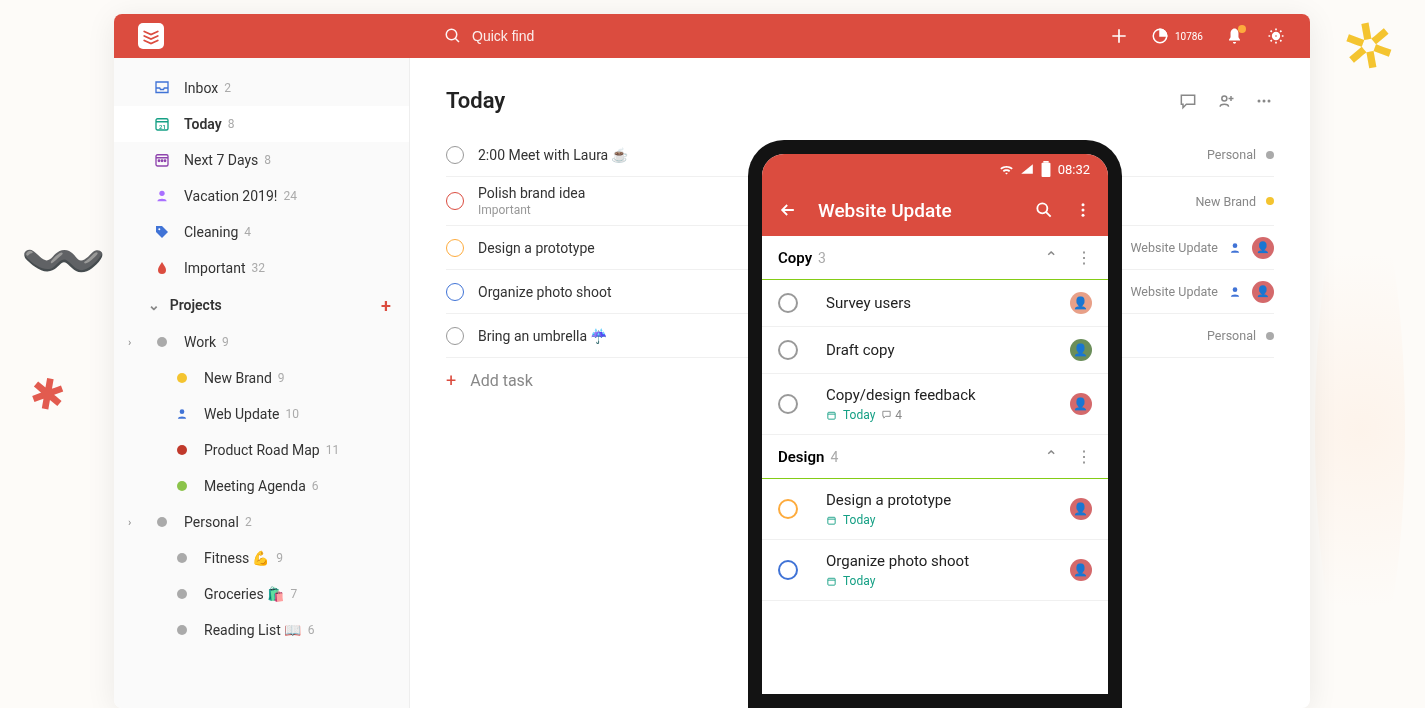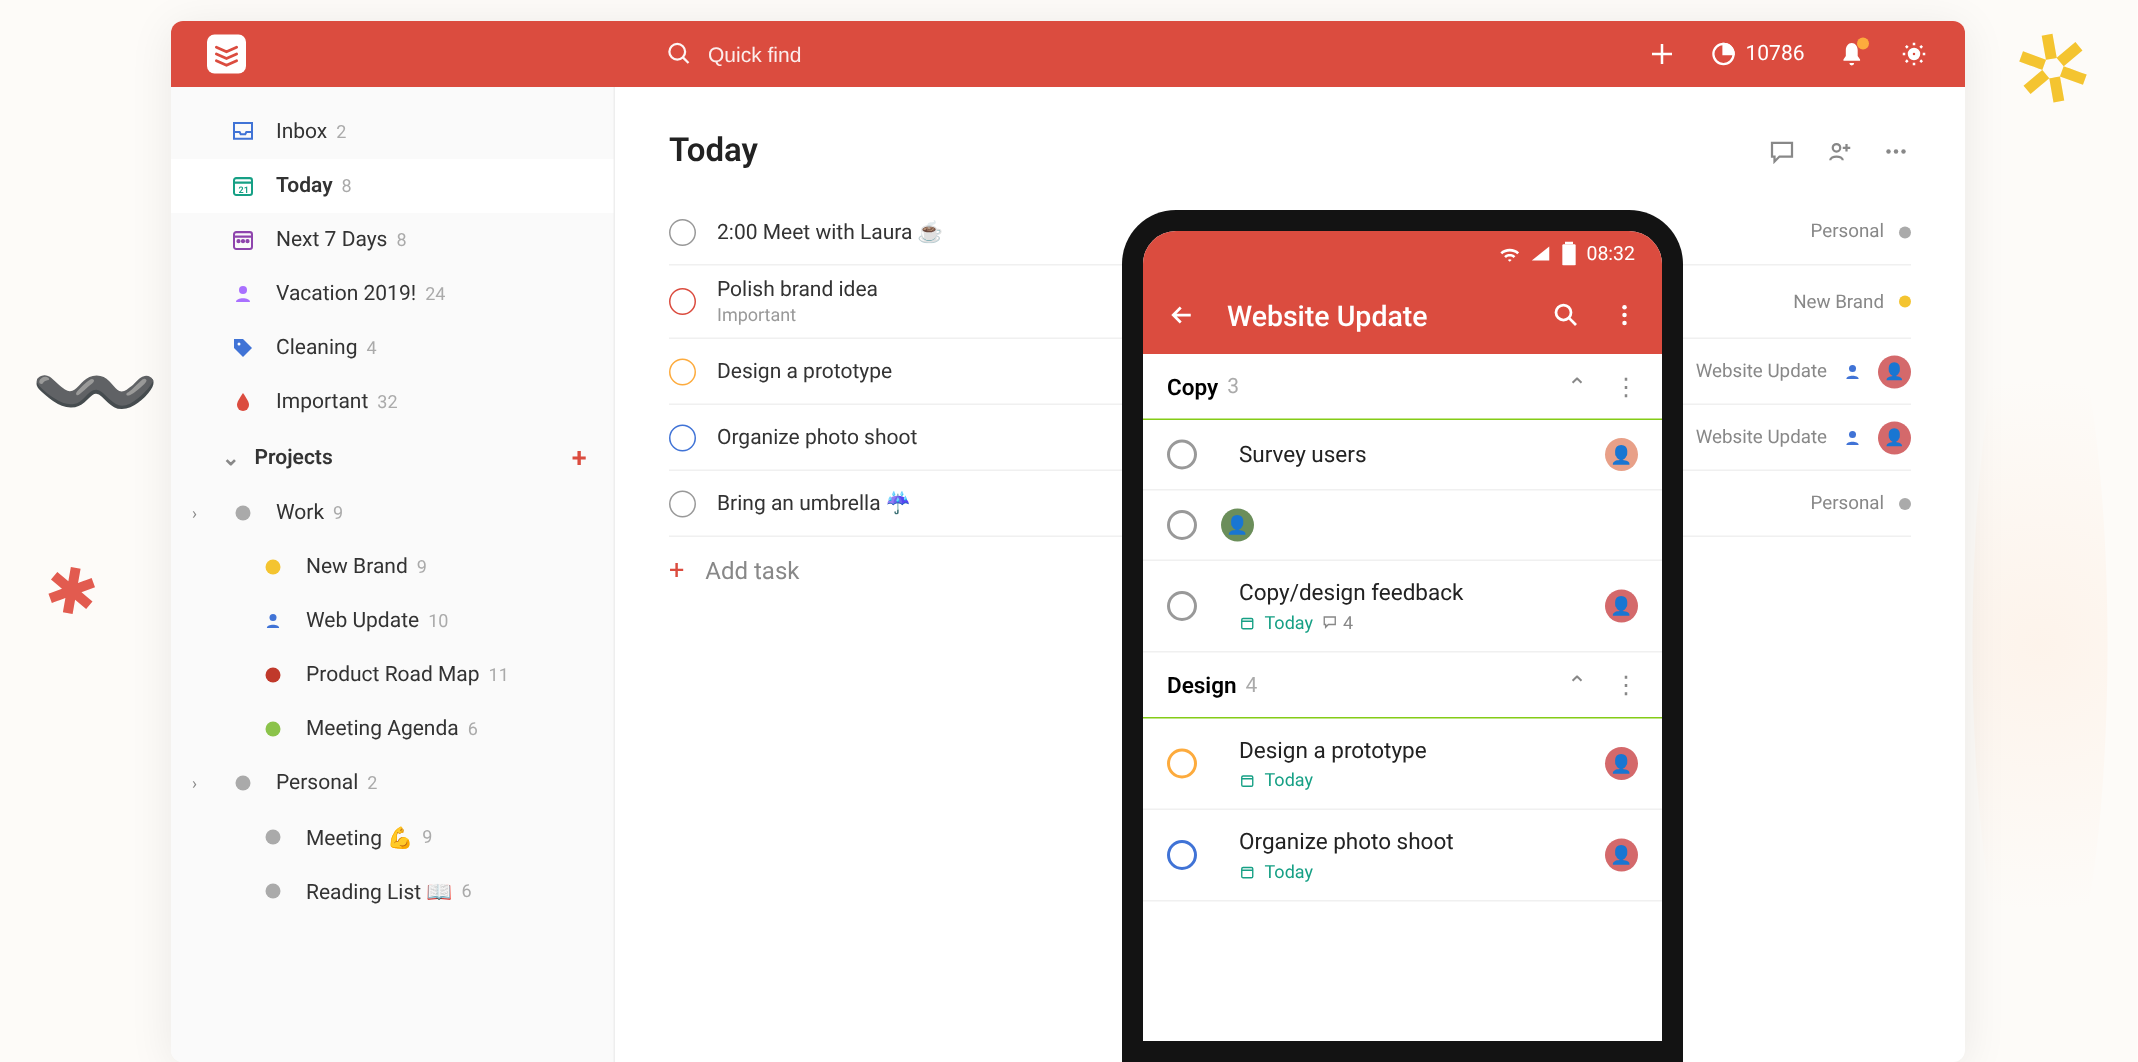--- a/index.html
+++ b/index.html
@@ -6,21 +6,21 @@
 body { font-family: -apple-system, BlinkMacSystemFont, "Segoe UI", Roboto, sans-serif; background: #fdfbf8; width: 1425px; height: 708px; overflow: hidden; position: relative; }
 .app-window { position: absolute; left: 114px; top: 14px; width: 1196px; height: 694px; background: #fff; border-radius: 8px; box-shadow: 0 4px 30px rgba(0,0,0,0.08); overflow: hidden; }
 .top-bar { height: 44px; background: #db4c3f; display: flex; align-items: center; padding: 0 24px; color: #fff; }
 .logo { width: 26px; height: 26px; background: #fff; border-radius: 5px; display: flex; align-items: center; justify-content: center; }
 .logo svg { width: 18px; height: 18px; }
 .search-wrap { margin-left: 280px; display: flex; align-items: center; gap: 10px; opacity: 0.95; }
 .search-wrap input { background: transparent; border: none; color: #fff; font-size: 14px; outline: none; width: 200px; }
 .search-wrap input::placeholder { color: #fff; opacity: 0.95; }
 .top-right { margin-left: auto; display: flex; align-items: center; gap: 22px; }
 .top-right .icon-btn { color: #fff; display: flex; align-items: center; cursor: pointer; }
-.karma { display: flex; align-items: center; gap: 6px; font-size: 14px; }
+.karma { display: flex; align-items: center; gap: 6px; font-size: 10px; }
 .bell-wrap { position: relative; }
 .bell-dot { position: absolute; top: -2px; right: -2px; width: 8px; height: 8px; background: #fdab3d; border-radius: 50%; }
 .body-wrap { display: flex; height: calc(100% - 44px); }
 .sidebar { width: 296px; border-right: 1px solid #eee; background: #fafafa; padding-top: 12px; overflow-y: auto; }
 .sb-item { display: flex; align-items: center; height: 36px; padding: 0 14px 0 38px; font-size: 14px; color: #333; cursor: pointer; position: relative; }
 .sb-item.active { background: #fff; font-weight: 600; }
 .sb-item .sb-icon { width: 20px; height: 20px; margin-right: 12px; display: flex; align-items: center; justify-content: center; flex-shrink: 0; }
 .sb-item .sb-count { margin-left: 6px; color: #aaa; font-size: 12px; font-weight: 400; }
 .sb-header { display: flex; align-items: center; height: 38px; padding: 0 18px 0 34px; font-size: 14px; font-weight: 600; color: #333; cursor: pointer; }
 .sb-header .chev { margin-right: 10px; color: #888; }
@@ -240,22 +240,29 @@
             <span class="sb-icon">
               <span class="dot" style="background:#aaa"></span>
             </span>
             <span>Personal</span>
             <span class="sb-count">2</span>
           </div>
           <div class="sb-item" style="padding-left:58px">
             <span class="sb-icon">
               <span class="dot" style="background:#aaa"></span>
             </span>
-            <span>Meeting 💪</span>
+            <span>Fitness 💪</span>
             <span class="sb-count">9</span>
+          </div>
+          <div class="sb-item" style="padding-left:58px">
+            <span class="sb-icon">
+              <span class="dot" style="background:#aaa"></span>
+            </span>
+            <span>Groceries 🛍️</span>
+            <span class="sb-count">7</span>
           </div>
           <div class="sb-item" style="padding-left:58px">
             <span class="sb-icon">
               <span class="dot" style="background:#aaa"></span>
             </span>
             <span>Reading List 📖</span>
             <span class="sb-count">6</span>
           </div>
         </div>
     </div>
@@ -408,20 +415,23 @@
         </div>
         <div class="ph-task">
           <span class="ph-circle "></span>
           <div class="ph-task-body">
             <div class="ph-task-title">Survey users</div>
           </div>
           <span class="ph-avatar" style="background:#e8a088">👤</span>
         </div>
         <div class="ph-task">
           <span class="ph-circle "></span>
+          <div class="ph-task-body">
+            <div class="ph-task-title">Draft copy</div>
+          </div>
           <span class="ph-avatar" style="background:#6b8e5a">👤</span>
         </div>
         <div class="ph-task">
           <span class="ph-circle "></span>
           <div class="ph-task-body">
             <div class="ph-task-title">Copy/design feedback</div>
             <div class="ph-task-meta">
               <svg width="11" height="11" viewBox="0 0 24 24" fill="none" stroke="#16a085" stroke-width="2">
                 <rect x="4" y="5" width="16" height="15" rx="2"></rect>
                 <line x1="4" y1="9" x2="20" y2="9"></line>

